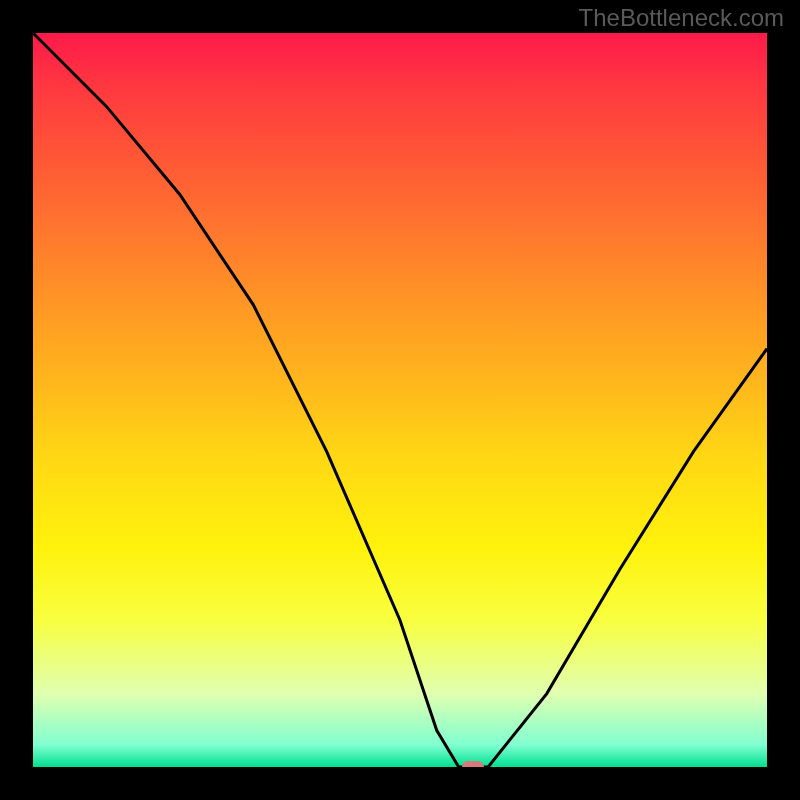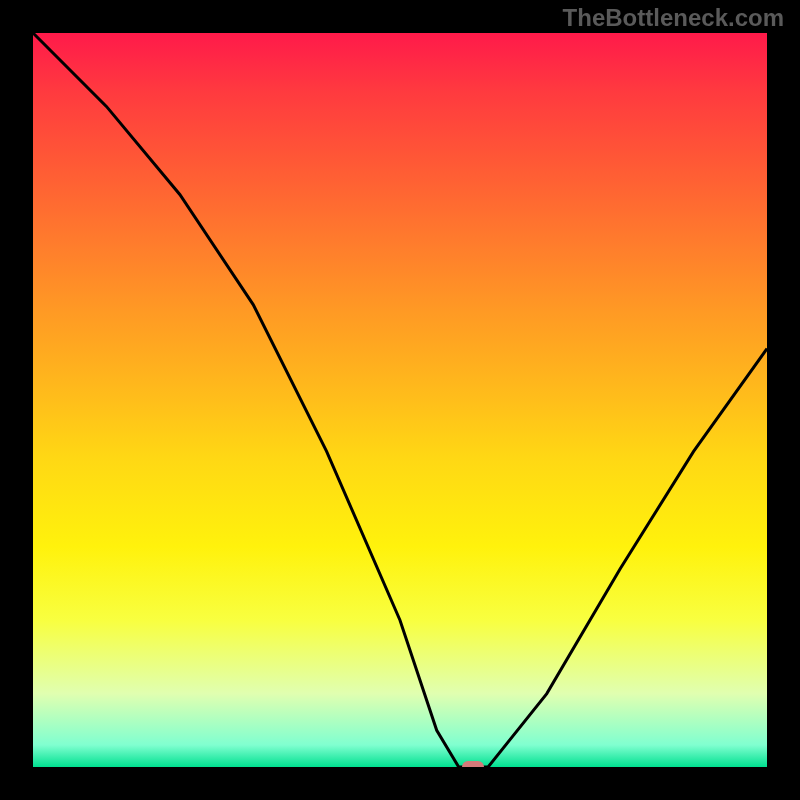--- a/index.html
+++ b/index.html
@@ -10,21 +10,21 @@
     background: #000;
     position: relative;
     font-family: Arial, sans-serif;
   }
   .watermark {
     position: absolute;
     top: 4px;
     right: 16px;
     color: #5a5a5a;
     font-size: 24px;
-    font-weight: bold;
+    font-weight: normal;
     z-index: 10;
   }
   .plot-area {
     position: absolute;
     left: 33px;
     top: 33px;
     width: 734px;
     height: 734px;
     overflow: hidden;
   }

